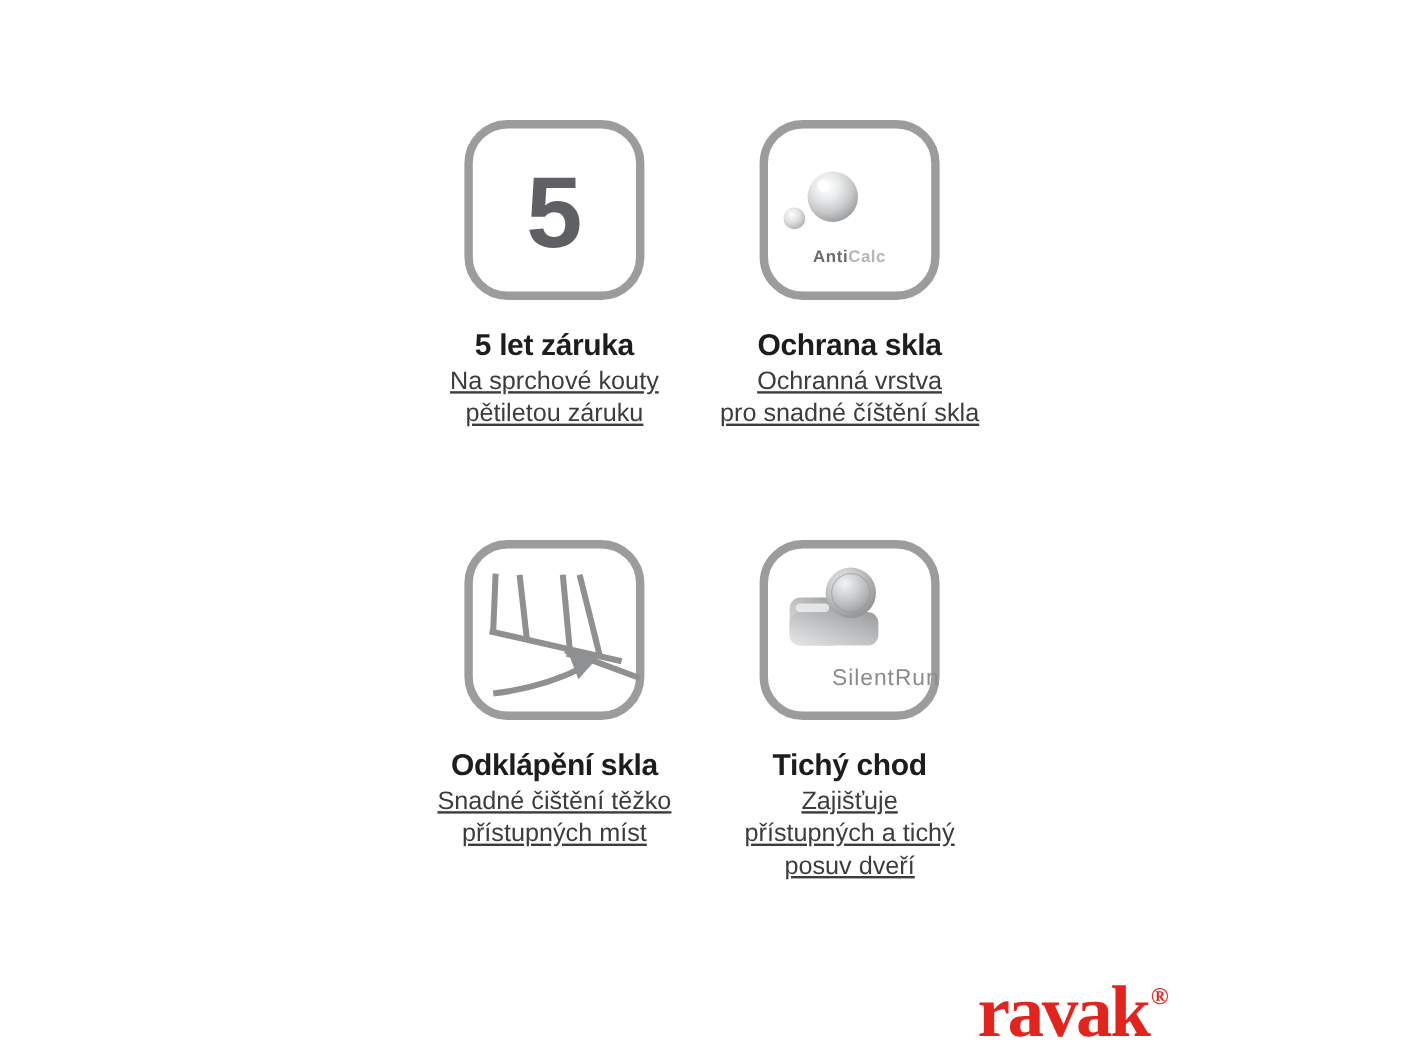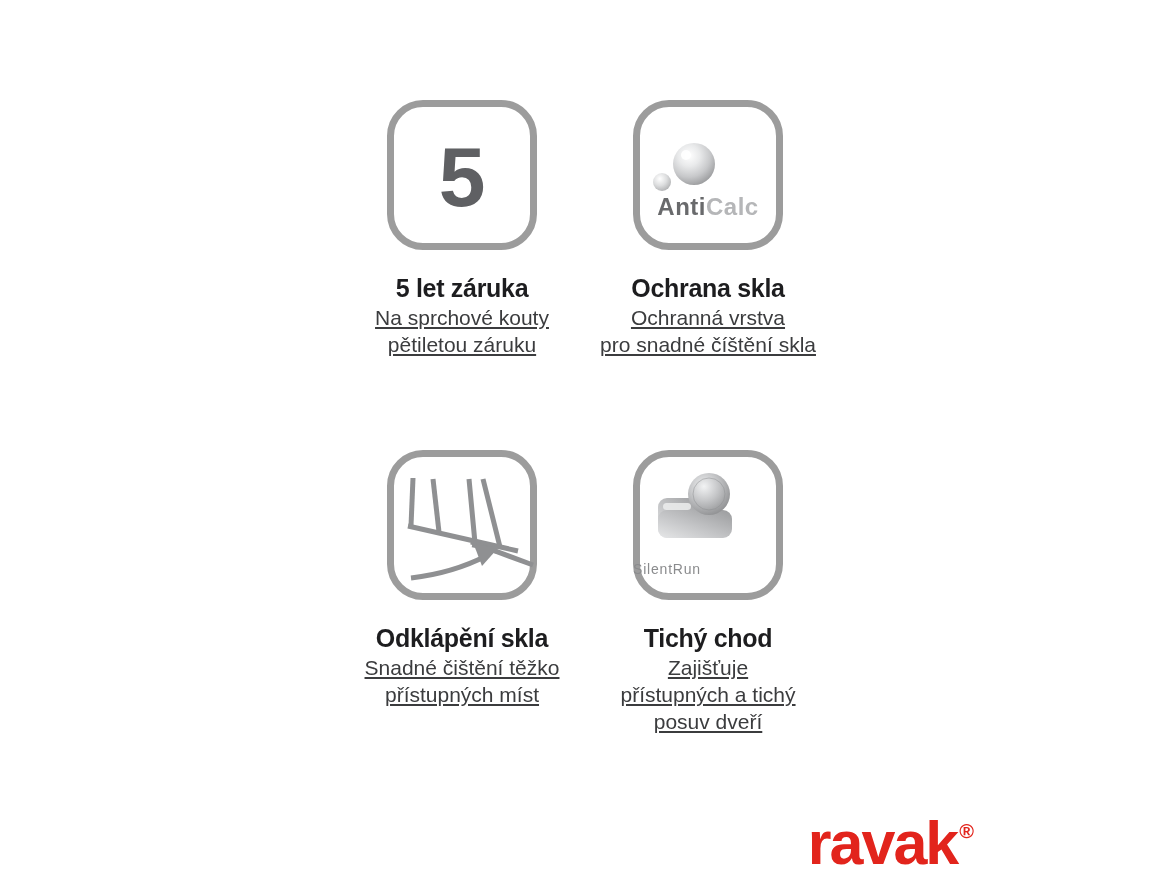--- a/index.html
+++ b/index.html
@@ -20,40 +20,40 @@
   .icon-box svg{position:absolute;left:-7px;top:-7px;width:150px;height:150px;display:block;}
 
   .five-digit{
     position:absolute;left:0;top:0;right:0;bottom:0;
     display:flex;align-items:center;justify-content:center;
     font-size:84px;font-weight:700;color:#5f6063;padding-top:4px;
   }
 
   .anticalc-label{
     position:absolute;left:-7px;right:-7px;bottom:22px;text-align:center;
-    font-size:24px;font-weight:700;letter-spacing:.5px;white-space:nowrap;
+    font-size:14px;font-weight:700;letter-spacing:.5px;white-space:nowrap;
   }
   .anticalc-label .dark{color:#696a6c;}
   .anticalc-label .light{color:#b5b6b8;}
 
   .silent-label{
-    position:absolute;left:-7px;right:-7px;bottom:16px;text-align:left;
-    font-size:14px;color:#8a8b8d;letter-spacing:.8px;white-space:nowrap;
+    position:absolute;left:-7px;right:-7px;bottom:16px;text-align:right;
+    font-size:19px;color:#8a8b8d;letter-spacing:.8px;white-space:nowrap;
   }
 
   .feature-title{
     margin:24px 0 2px;font-size:25px;line-height:28px;font-weight:700;
     color:#1d1d1f;letter-spacing:-.3px;white-space:nowrap;
   }
   .feature-desc{font-size:21px;line-height:27px;color:#3b3c3e;}
   .feature-desc div{white-space:nowrap;text-decoration:underline;}
 
   .logo{
     position:absolute;top:802px;right:196px;
-    color:#e2241c;font-family:Liberation Sans, sans-serif;
+    color:#e2241c;font-family:Liberation Serif, serif;
     font-weight:700;font-size:61px;line-height:58px;letter-spacing:-2px;
     white-space:nowrap;
     text-align:right;
   }
   .logo .reg{font-size:20px;letter-spacing:0;vertical-align:26px;margin-left:2px;}
 </style>
 </head>
 <body>
 
 <div class="canvas">

